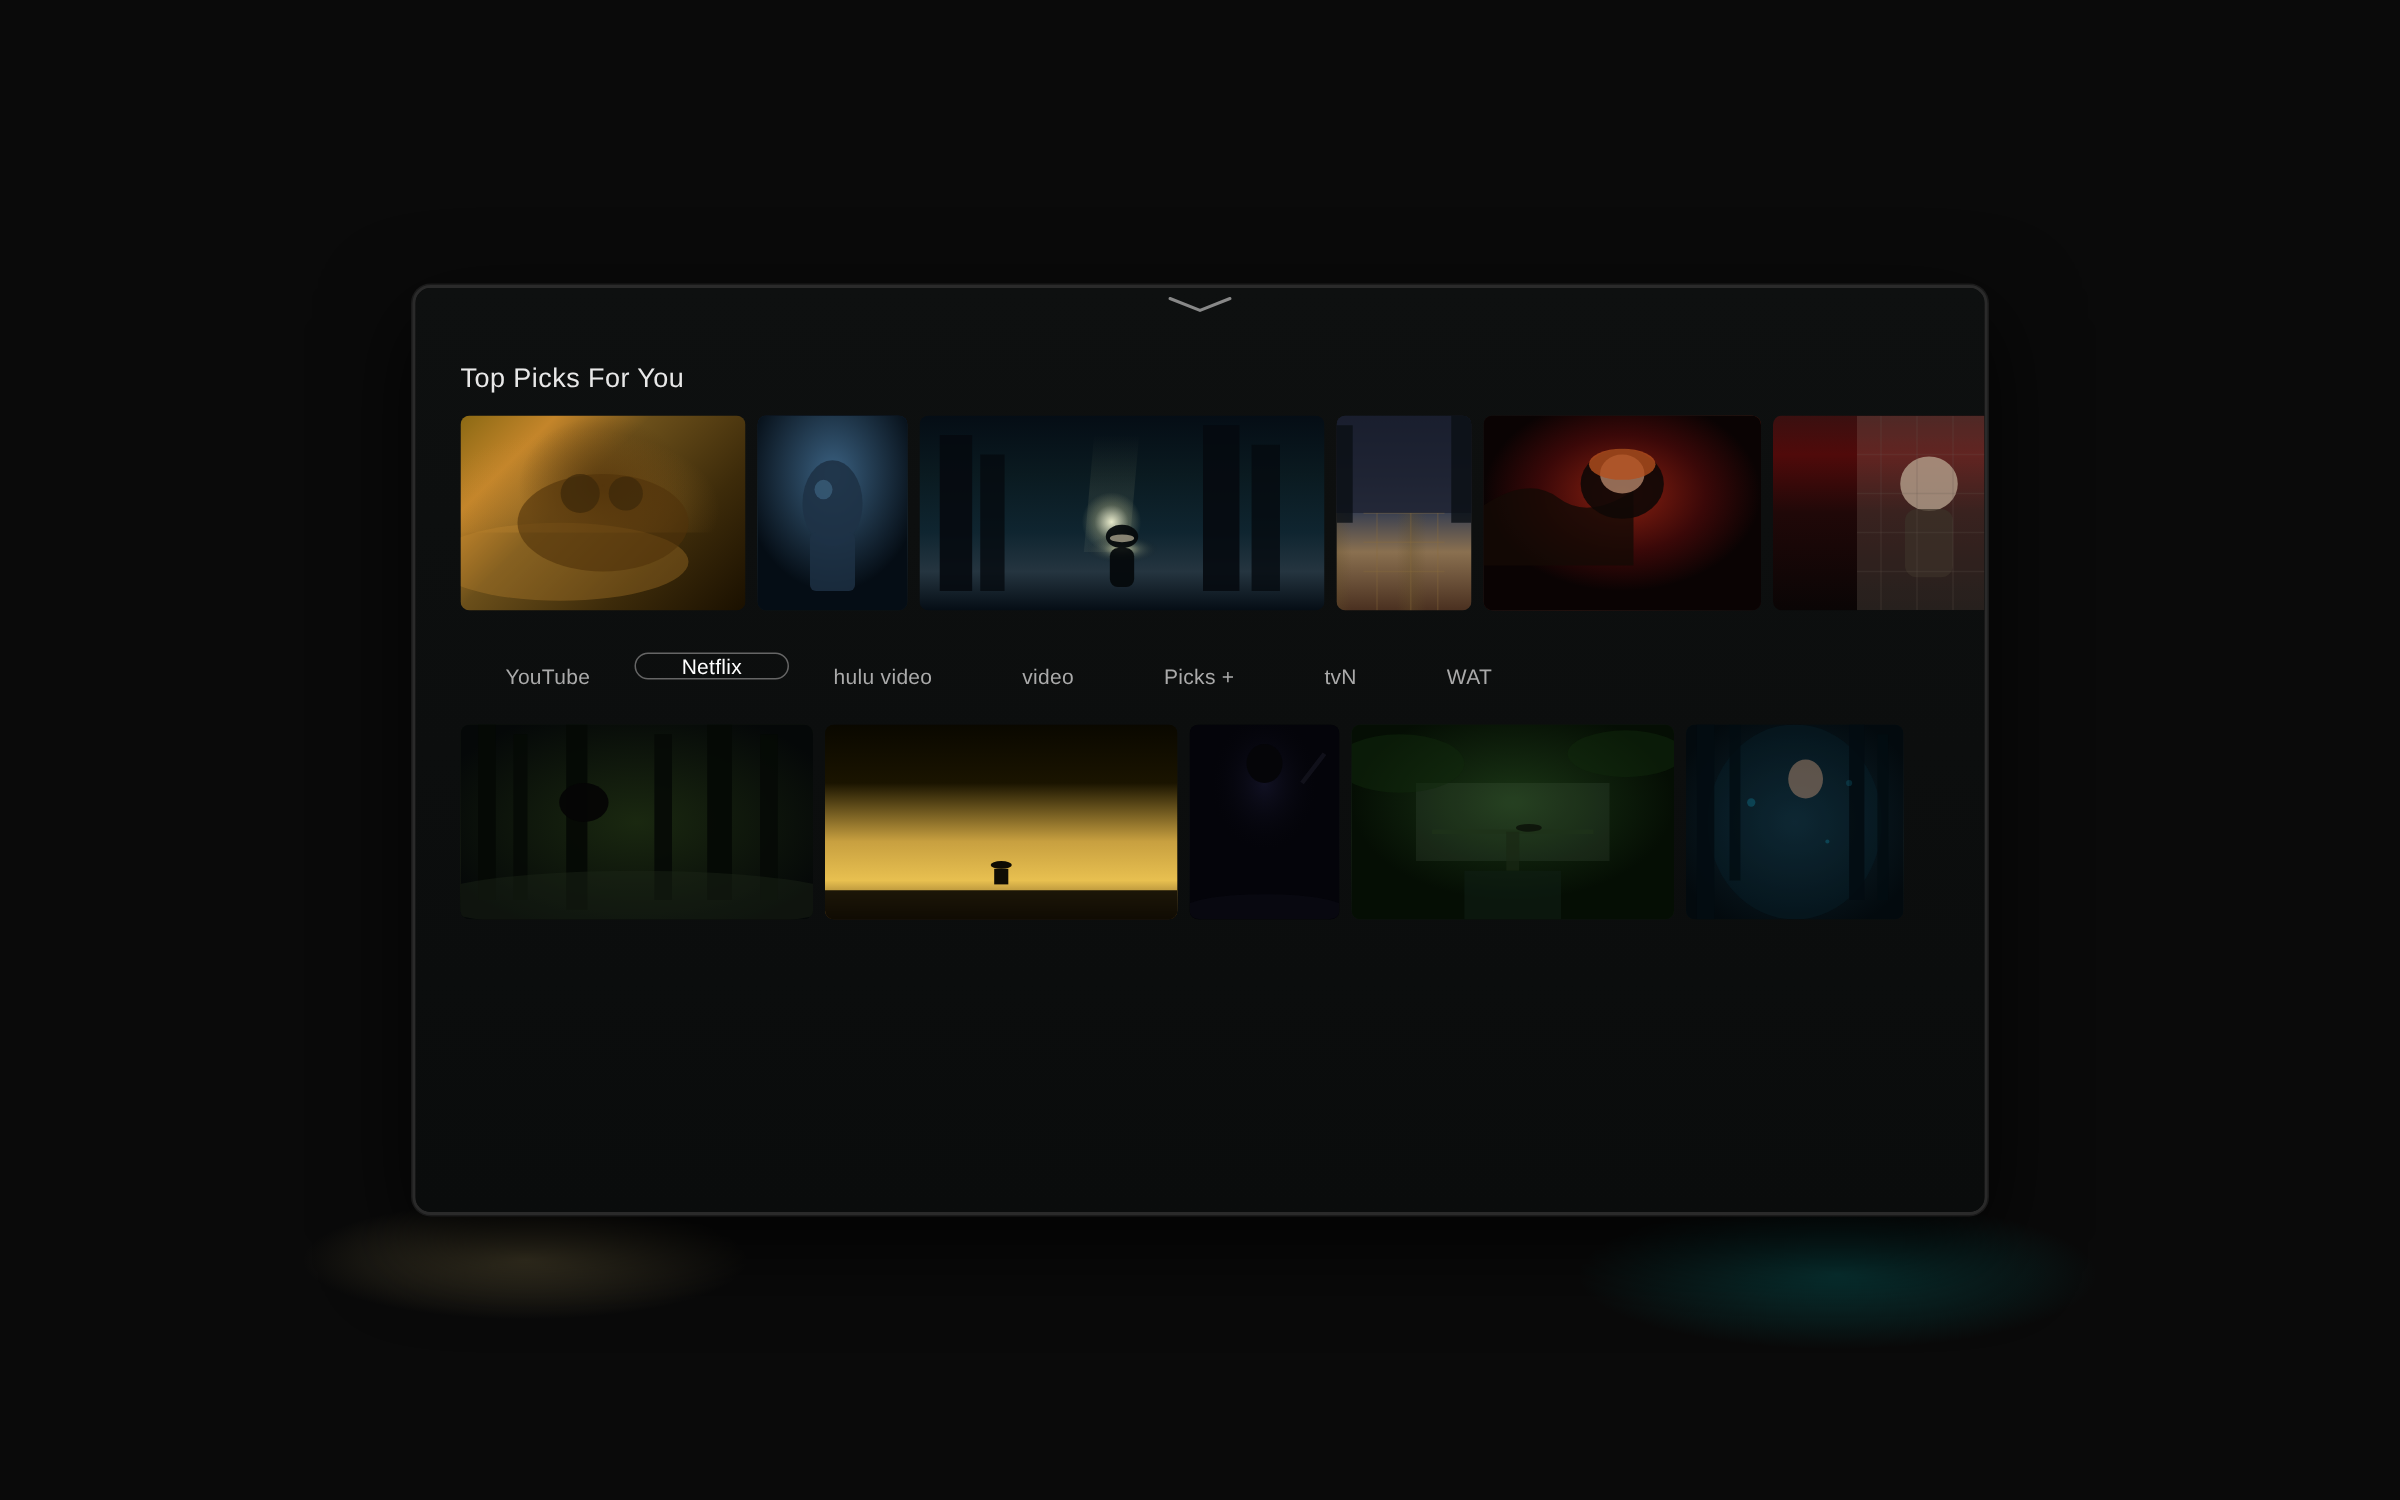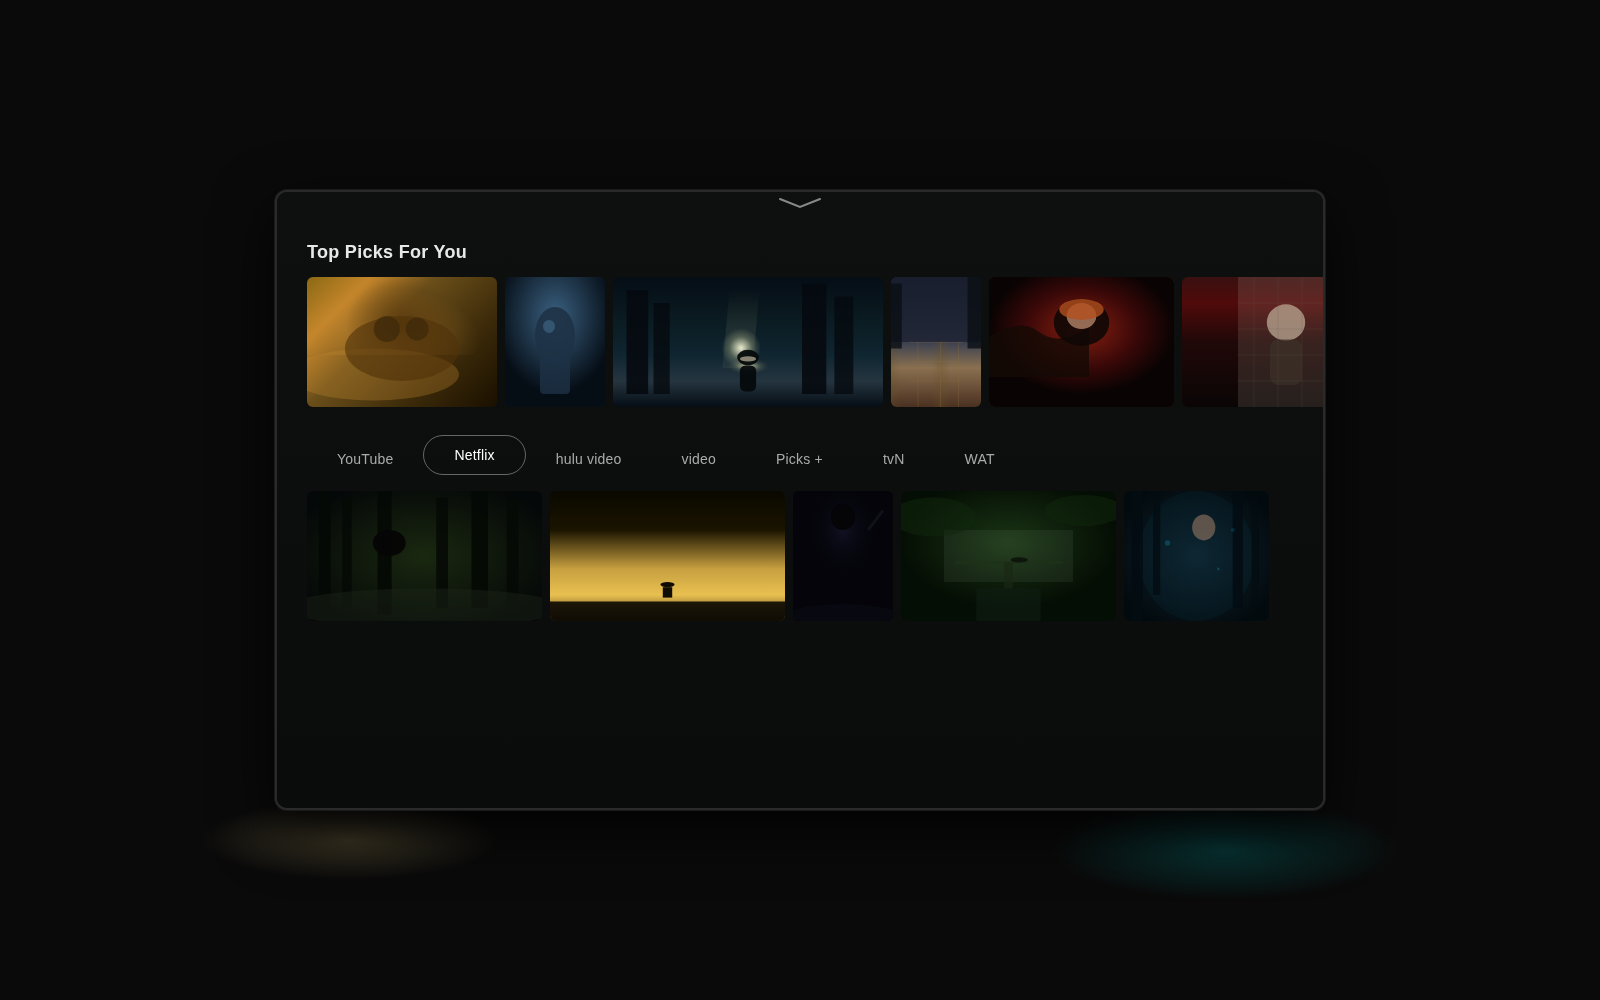--- a/index.html
+++ b/index.html
@@ -75,21 +75,21 @@
       height: 100%;
       overflow: hidden;
       background: linear-gradient(180deg, #0e1010 0%, #0a0c0c 100%);
     }
 
     
     .section-title {
       color: #e8e8e8;
       font-family: 'Arial', sans-serif;
       font-size: 18px;
-      font-weight: 700;
+      font-weight: 400;
       margin-bottom: 14px;
       letter-spacing: 0.3px;
     }
 
     
     .top-picks-row {
       display: flex;
       gap: 8px;
       margin-bottom: 28px;
     }
@@ -134,42 +134,42 @@
     
     .now-streaming-section {
       margin-bottom: 16px;
     }
 
     
     .streaming-tabs {
       display: flex;
       gap: 0;
       margin-bottom: 16px;
-      align-items: flex-end;
+      align-items: flex-start;
     }
 
     .stream-tab {
       padding: 8px 30px;
       border-radius: 20px;
       font-family: 'Arial', sans-serif;
       font-size: 14px;
       color: #aaa;
       cursor: pointer;
       white-space: nowrap;
       background: transparent;
       border: none;
       letter-spacing: 0.2px;
     }
 
     .stream-tab.active {
       color: #fff;
       border: 1.5px solid #666;
       background: transparent;
       border-radius: 20px;
-      padding: 11px 30px;
+      padding: 0 30px;
     }
 
     
     .streaming-row {
       display: flex;
       gap: 8px;
     }
 
     .stream-thumb {
       border-radius: 6px;

